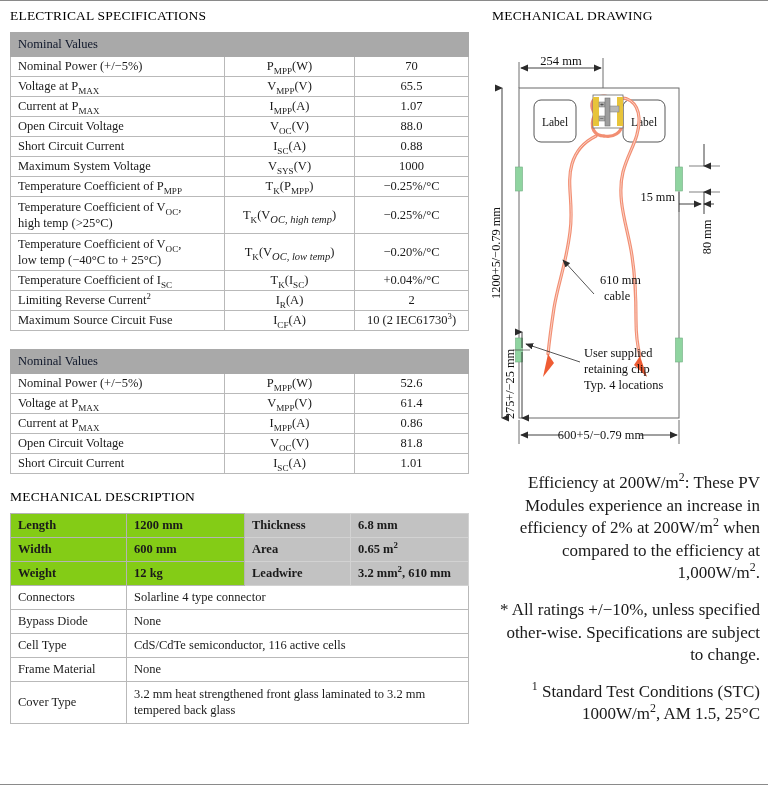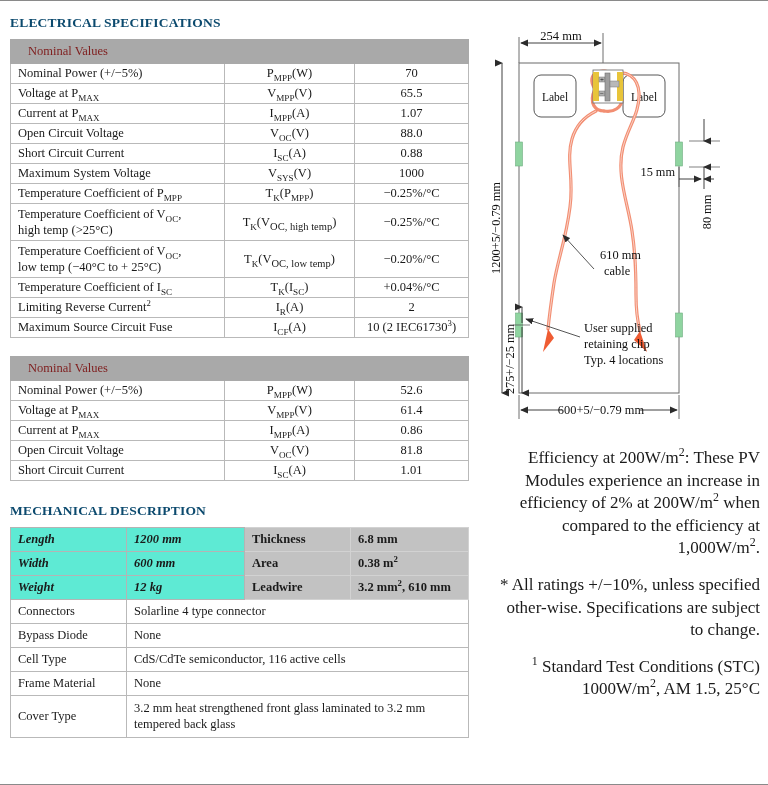--- a/index.html
+++ b/index.html
@@ -32,71 +32,70 @@
   }
   .col-right {
     position: absolute;
     left: 492px;
     top: 6px;
     width: 268px;
   }
   .section-title {
     font-size: 13.5px;
     letter-spacing: .2px;
-    margin: 8px 0 8px 0;
+    margin: 1px 0 8px 0;
     padding: 0;
-    font-weight: bold;
-    color: #0c4a6e;
+    font-weight: normal;
+    color: #000000;
   }
   table.spec {
     border-collapse: collapse;
     width: 458px;
     table-layout: fixed;
     font-size: 12.5px;
   }
   table.spec td, table.spec th {
     border: 1px solid #b9b9b9;
     padding: 2px 7px;
     vertical-align: middle;
     text-align: left;
     font-weight: normal;
   }
   .hdr-cell {
     background: #a9a9a9;
     font-weight: bold;
     font-size: 12.5px;
-    padding: 4px 17px !important;
-    color: #7f1d1d;
+    padding: 4px 7px !important;
+    color: #0f172a;
     border-color: #a9a9a9 !important;
   }
   .c-sym { text-align: center !important; margin-left: 13px; }
   .c-val { text-align: center !important; }
   .two-line { line-height: 1.28; }
   sub { font-size: 73%; line-height: 0; }
   sup { font-size: 70%; line-height: 0; }
-  .sym-small { font-size: 84%; }
+  .sym-small { font-size: 84%; font-style: italic; }
 
   
   table.mech {
     border-collapse: collapse;
     width: 458px;
     table-layout: fixed;
     font-size: 12.5px;
   }
   table.mech td {
     border: 1px solid #b9b9b9;
     padding: 4px 7px;
     vertical-align: middle;
     text-align: left;
   }
   td.gdark {
-    background: #5eead4;
+    background: #84cc16;
     font-weight: bold;
     border-color: #b4b4b4 !important;
-    font-style: italic;
   }
   td.glight {
     background: #c2c2c2;
     font-weight: bold;
     border-color: #d2d2d2 !important;
   }
   .spacer-18 { height: 18px; }
   .spacer-14 { height: 14px; }
 
   
@@ -254,21 +253,21 @@
         <tr>
           <td class="gdark">Length</td>
           <td class="gdark">1200 mm</td>
           <td class="glight">Thickness</td>
           <td class="glight">6.8 mm</td>
         </tr>
         <tr>
           <td class="gdark">Width</td>
           <td class="gdark">600 mm</td>
           <td class="glight">Area</td>
-          <td class="glight"><span>0.38 m</span><sup>2</sup></td>
+          <td class="glight"><span>0.65 m</span><sup>2</sup></td>
         </tr>
         <tr>
           <td class="gdark">Weight</td>
           <td class="gdark">12 kg</td>
           <td class="glight">Leadwire</td>
           <td class="glight"><span>3.2 mm</span><sup>2</sup><span>, 610 mm</span></td>
         </tr>
         <tr>
           <td>Connectors</td>
           <td colspan="3">Solarline 4 type connector</td>
@@ -288,20 +287,21 @@
         <tr>
           <td>Cover Type</td>
           <td colspan="3" style="line-height:1.3">3.2 mm heat strengthened front glass laminated to 3.2 mm tempered back glass</td>
         </tr>
       </tbody>
     </table>
   </div>
 
   <div class="col-right">
 
+    <div class="section-title">MECHANICAL DRAWING</div>
 
     <div class="drawing-wrap">
       <svg width="268" height="440" viewBox="0 0 268 440">
         <defs>
           <marker id="arrR" markerWidth="9" markerHeight="8" refX="8" refY="4" orient="auto">
             <path d="M0,0 L9,4 L0,8 z" fill="#2b2b2b"></path>
           </marker>
           <marker id="arrL" markerWidth="9" markerHeight="8" refX="1" refY="4" orient="auto">
             <path d="M9,0 L0,4 L9,8 z" fill="#2b2b2b"></path>
           </marker>

